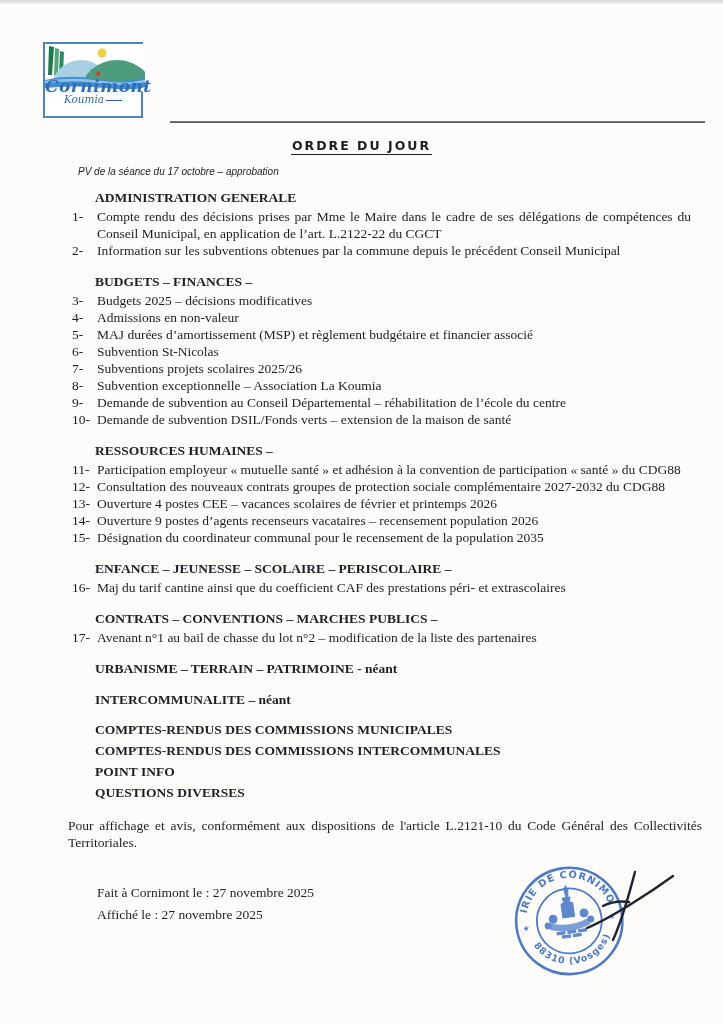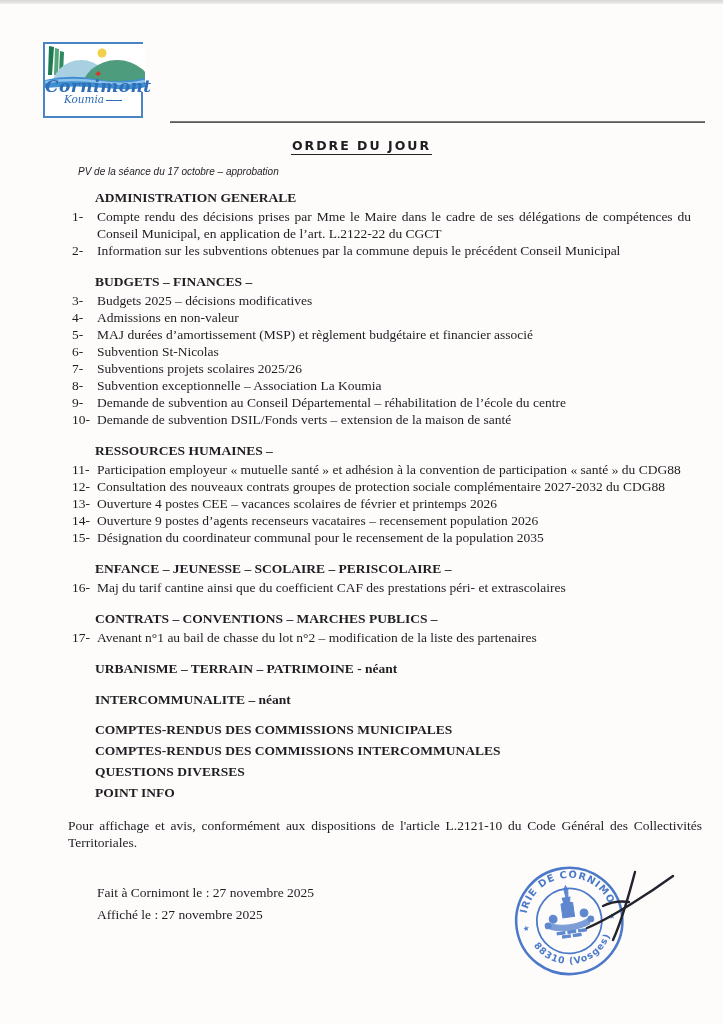--- a/index.html
+++ b/index.html
@@ -167,22 +167,22 @@
       <div class="item">
           <span class="num">17-</span>
           <span class="txt">Avenant n°1 au bail de chasse du lot n°2 – modification de la liste des partenaires</span>
         </div>
     </section>
 
     <h3>URBANISME – TERRAIN – PATRIMOINE - néant</h3>
     <h3>INTERCOMMUNALITE – néant</h3>
     <h3 class="group">COMPTES-RENDUS DES COMMISSIONS MUNICIPALES</h3>
     <h3 class="tight">COMPTES-RENDUS DES COMMISSIONS INTERCOMMUNALES</h3>
+    <h3 class="tight">POINT INFO</h3>
     <h3 class="tight">QUESTIONS DIVERSES</h3>
-    <h3 class="tight">POINT INFO</h3>
 
     <p class="notice">Pour affichage et avis, conformément aux dispositions de l'article L.2121-10 du Code Général des Collectivités Territoriales.</p>
   </main>
 
   <div class="made-block">
     <div>Fait à Cornimont le : 27 novembre 2025</div>
     <div>Affiché le : 27 novembre 2025</div>
   </div>
 
   <svg class="stamp" width="118" height="118" viewBox="0 0 120 120" style="transform:rotate(-8deg);opacity:.92;">

